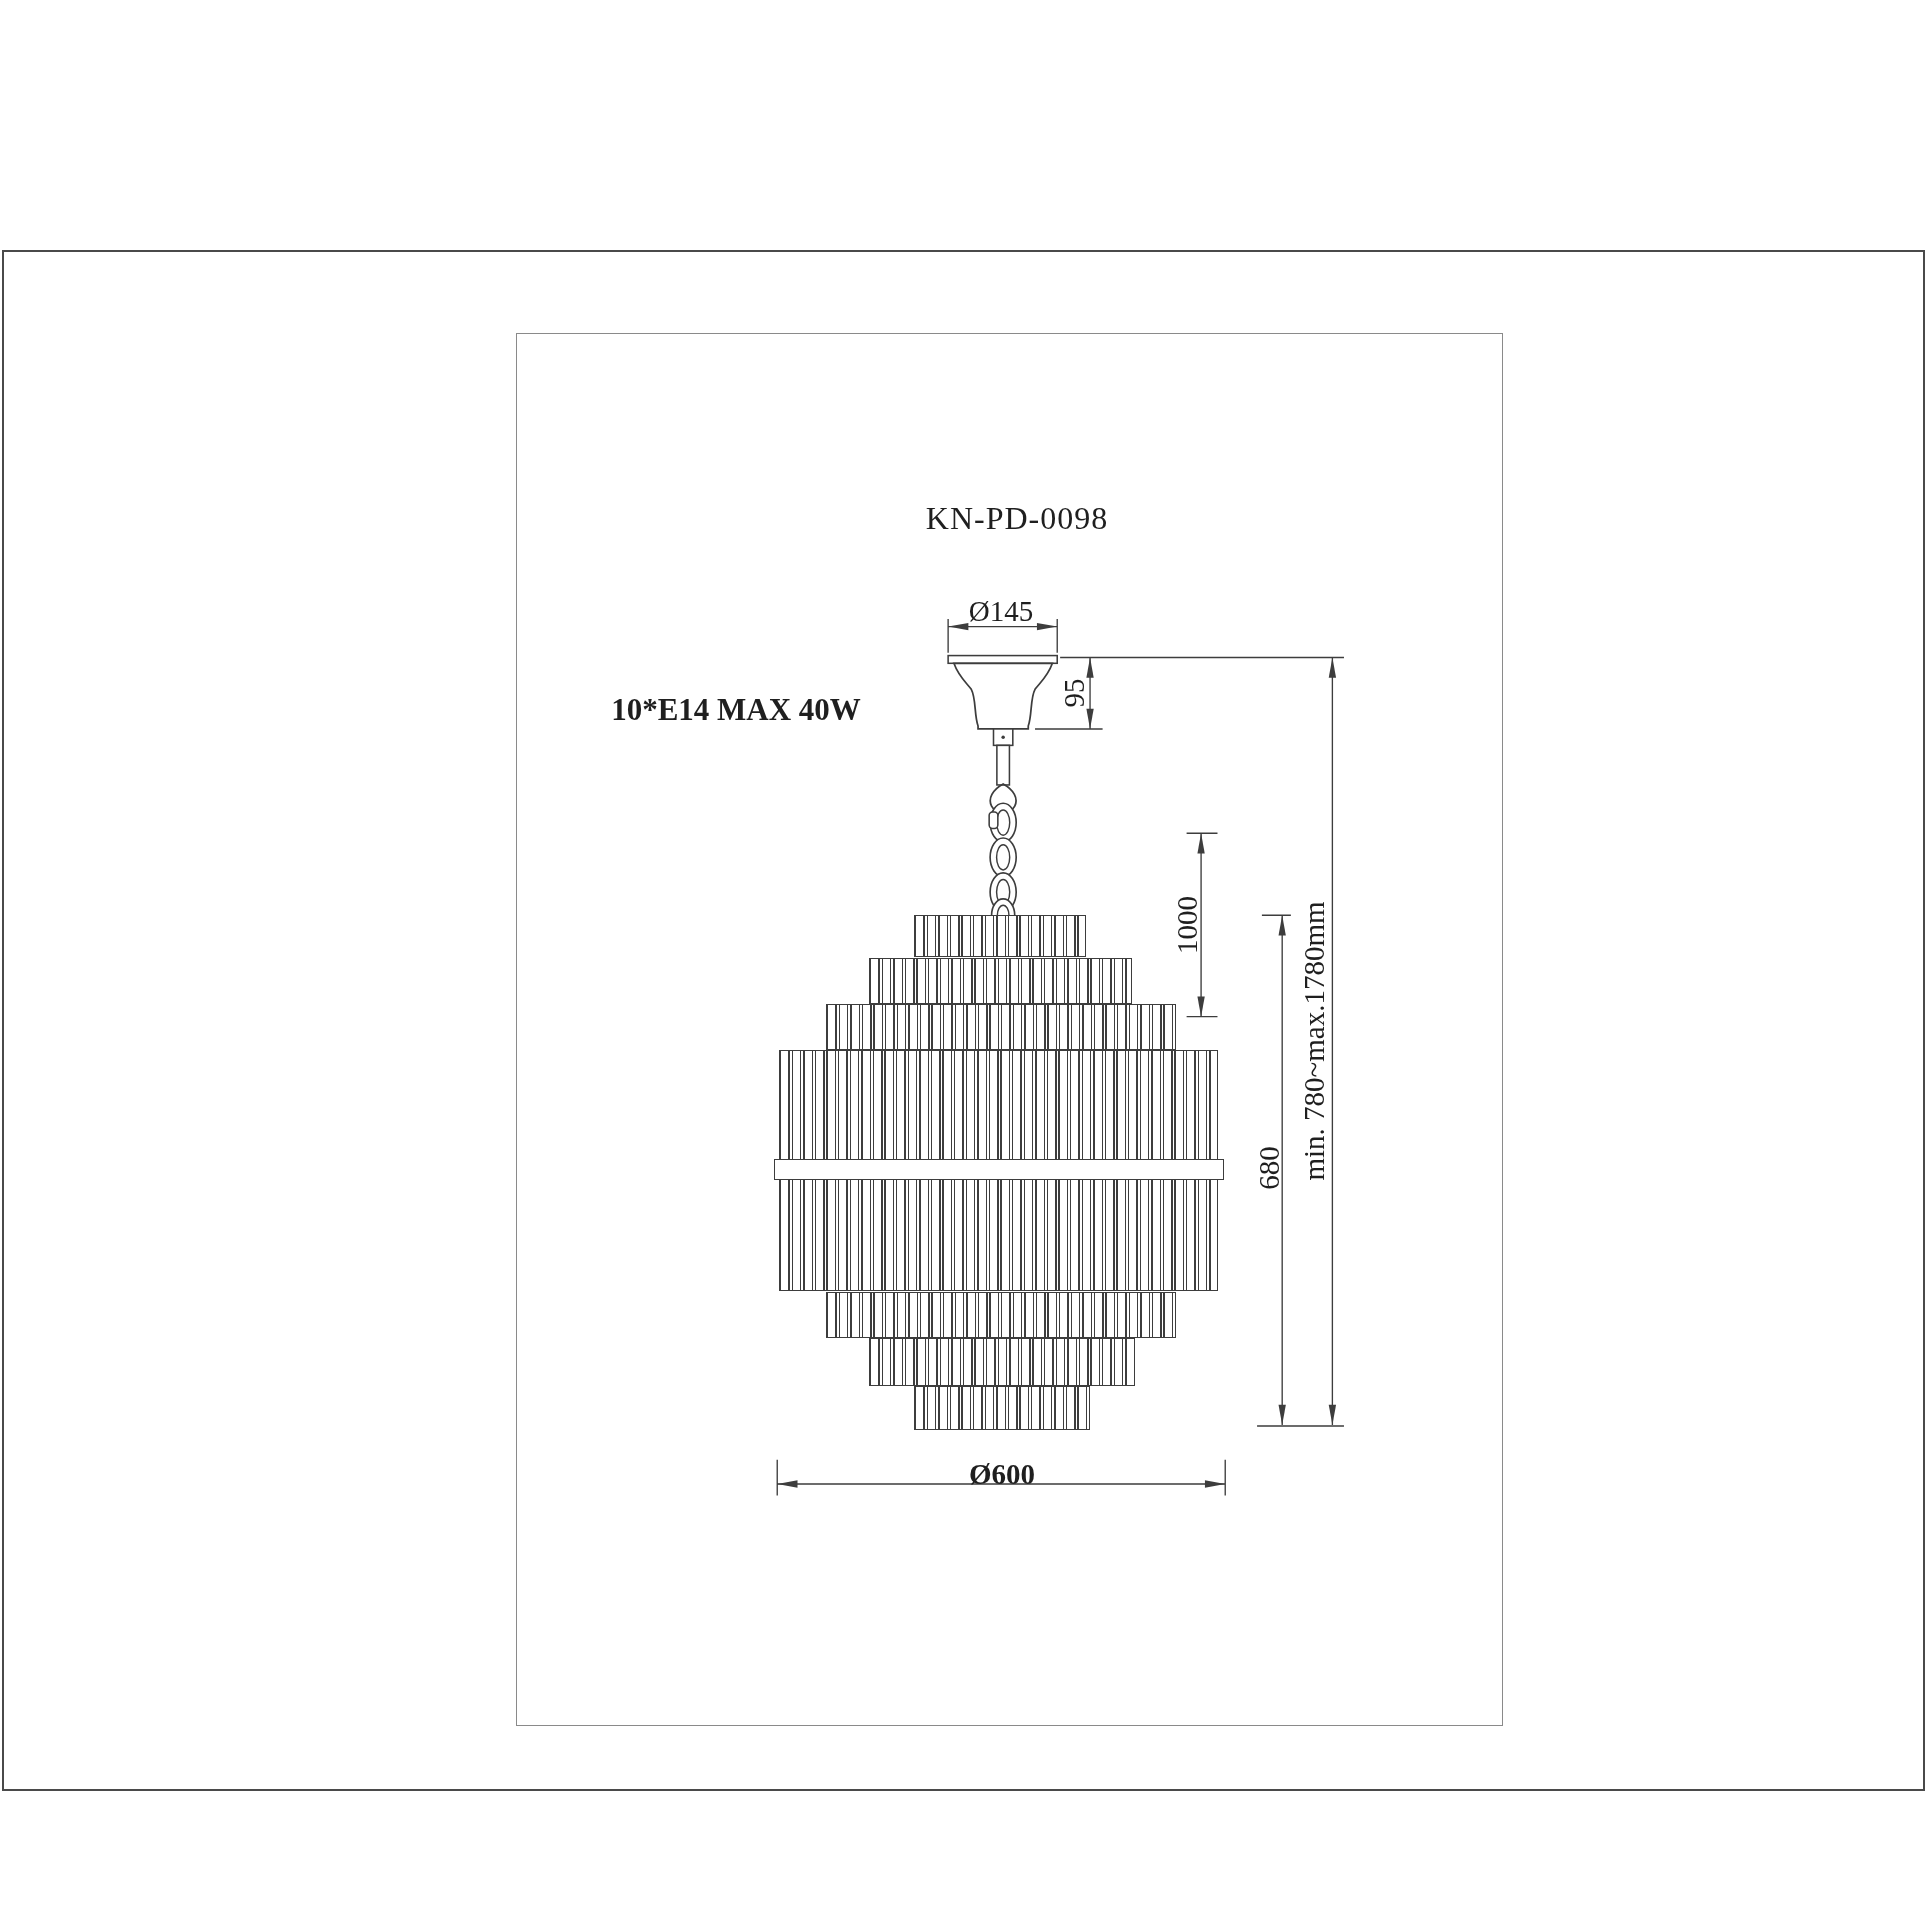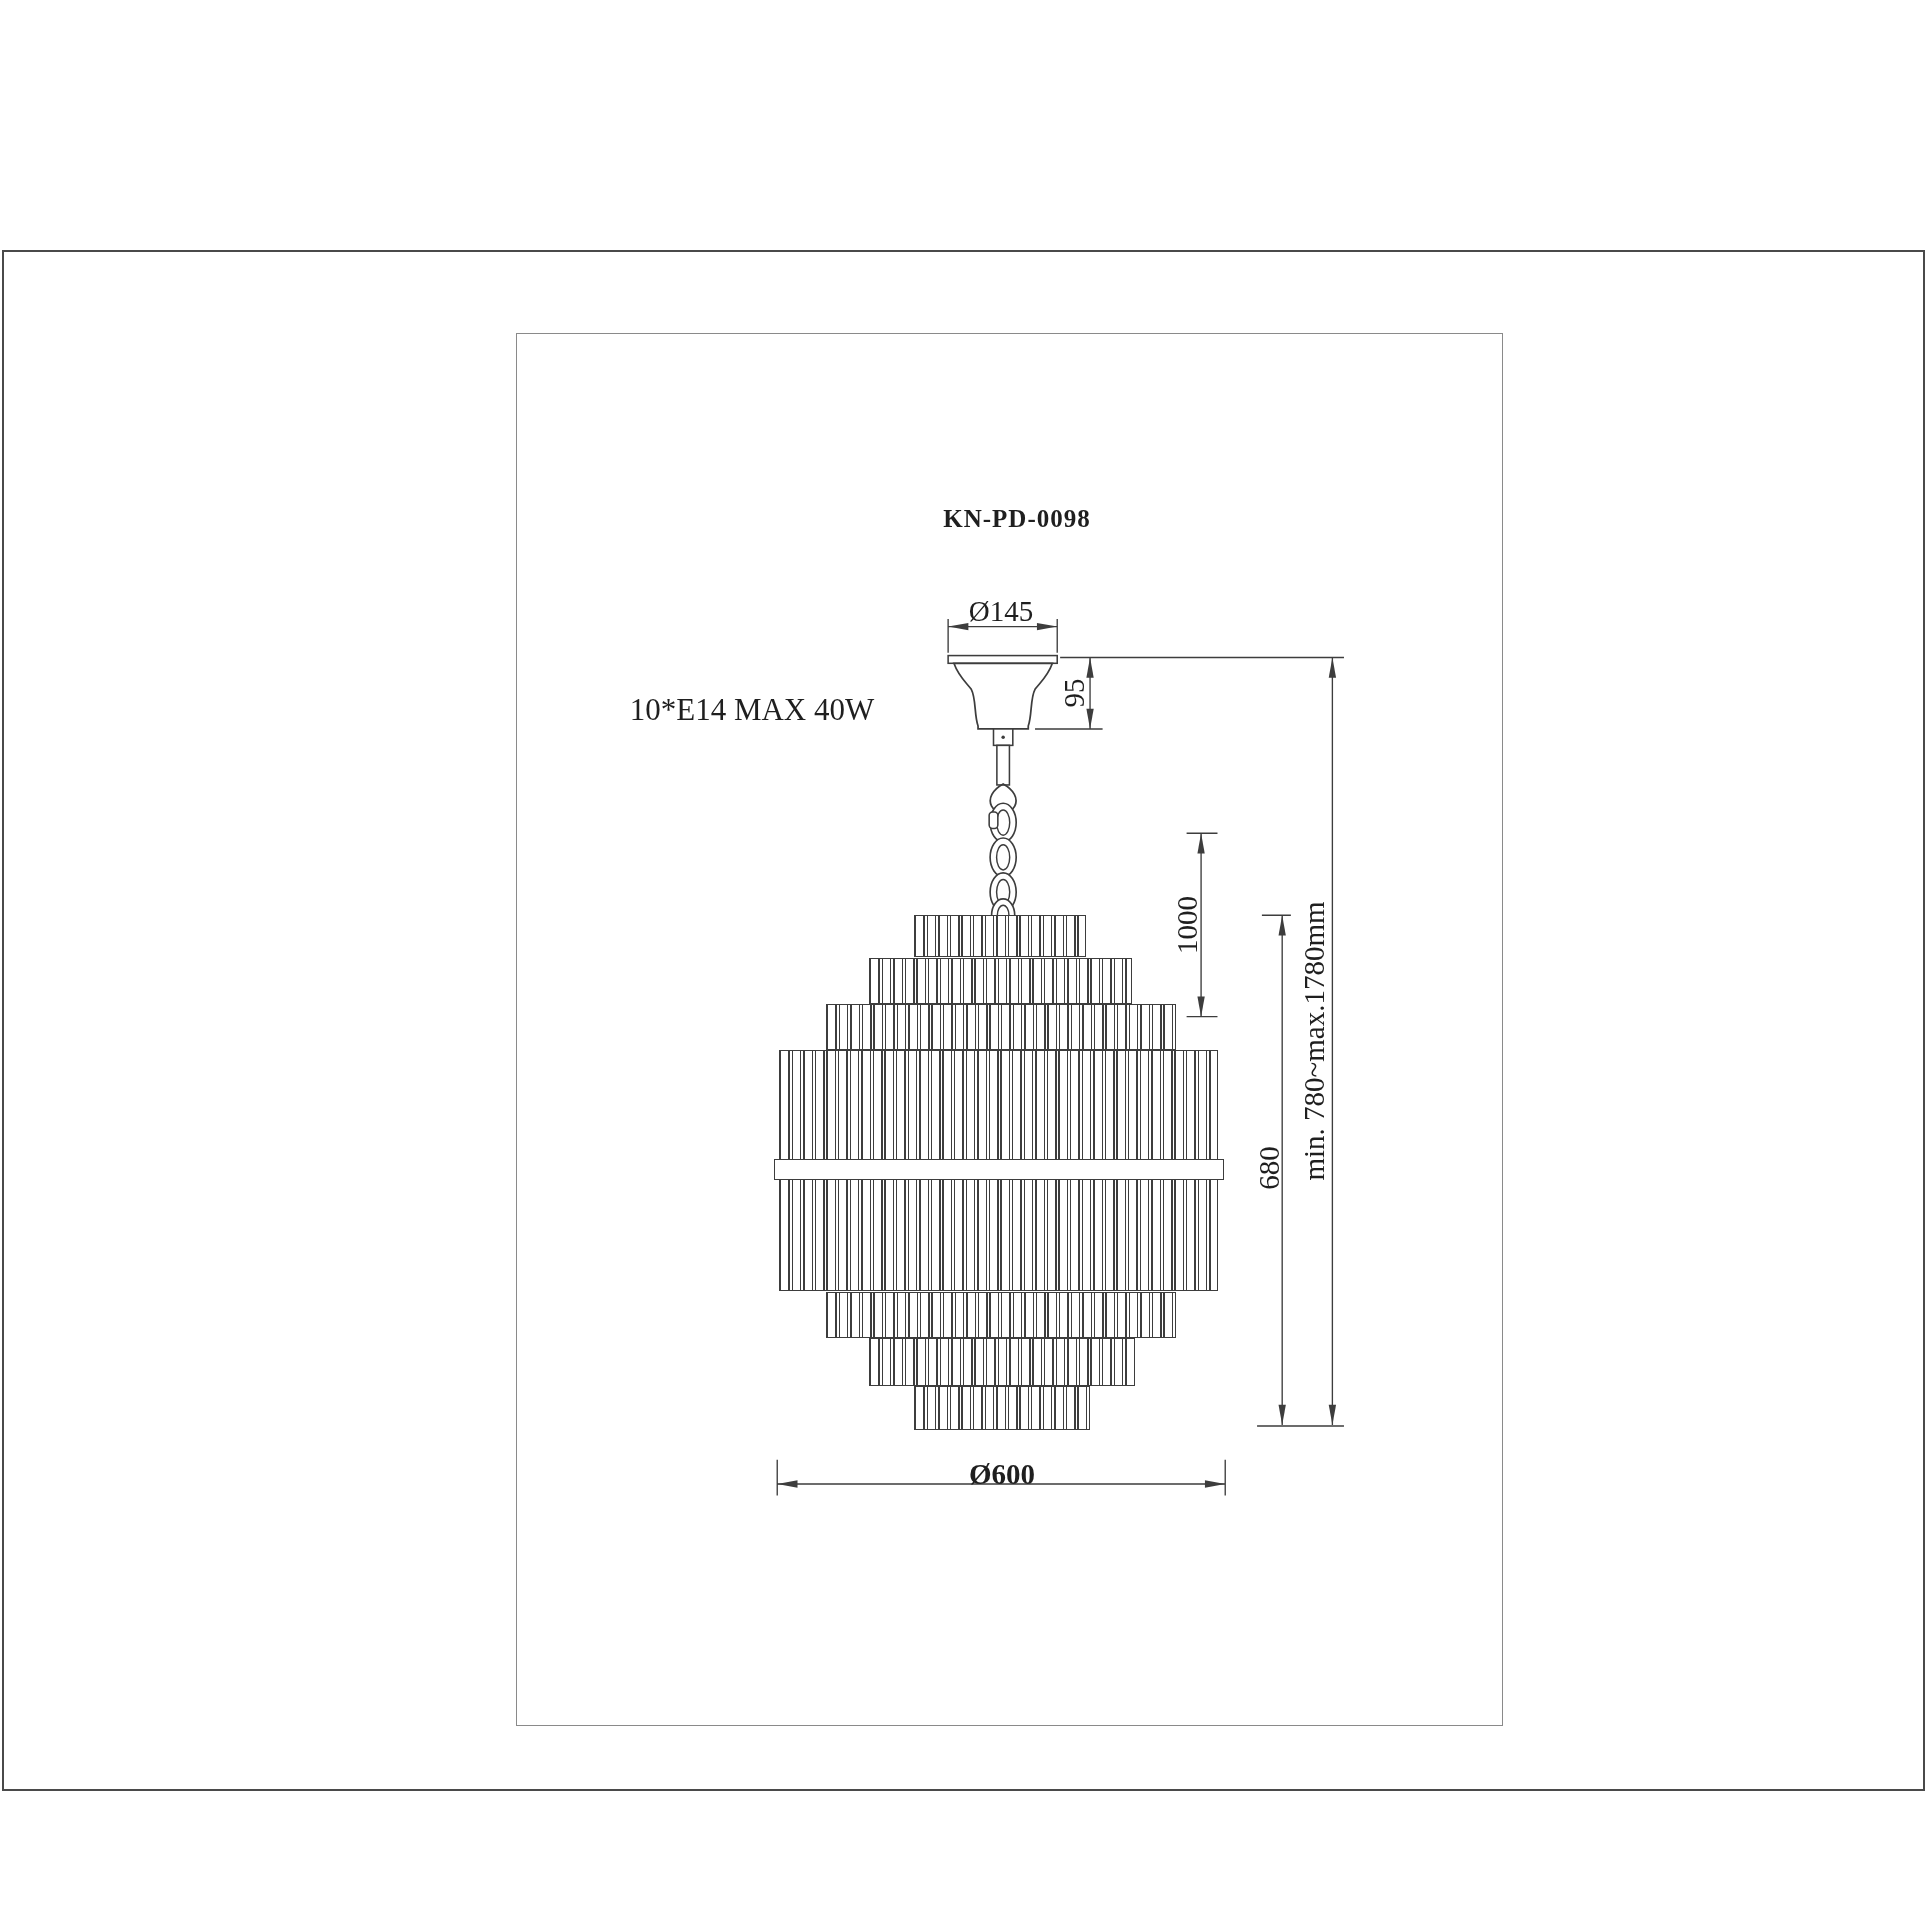--- a/index.html
+++ b/index.html
@@ -31,21 +31,21 @@
   .mid-bar{
     position:absolute;z-index:3;box-sizing:border-box;
     background:#ffffff;border:1.5px solid var(--ln);
   }
   .layer-front{z-index:4;}
   .label{
     position:absolute;z-index:5;white-space:nowrap;
     transform:translate(-50%,-50%);line-height:1;
   }
   .label.vert{transform:translate(-50%,-50%) rotate(-90deg);}
-  .title{font-size:25px;letter-spacing:1px;font-weight:bold;}
+  .title{font-size:32px;letter-spacing:1px;}
   .spec{font-size:31px;}
   .dim{font-size:29px;}
   .stroke{stroke:var(--ln);fill:none;}
   .fillpart{stroke:var(--ln);fill:#ffffff;}
   .arr{fill:var(--ln);stroke:none;}
 </style>
 </head>
 <body>
 
 <div class="sheet">
@@ -121,21 +121,21 @@
       <polygon class="arr" points="1380,1476 1376.2,1455 1383.8,1455"></polygon>
     </g>
     <g stroke-width="1.4">
       <path class="stroke" d="M805,1512 V1549 M1269,1512 V1549 M805,1537 H1269"></path>
       <polygon class="arr" points="805,1537 826,1533.2 826,1540.8"></polygon>
       <polygon class="arr" points="1269,1537 1248,1533.2 1248,1540.8"></polygon>
     </g>
   </svg>
 
   <div class="label title" style="left:1017px;top:518px;">KN-PD-0098</div>
-  <div class="label spec" style="left:752px;top:709px;">10*E14 MAX 40W</div>
+  <div class="label spec" style="left:736px;top:709px;font-weight:bold;">10*E14 MAX 40W</div>
   <div class="label dim" style="left:1001px;top:611px;">Ø145</div>
   <div class="label dim vert" style="left:1074px;top:693px;">95</div>
   <div class="label dim vert" style="left:1187px;top:925px;">1000</div>
   <div class="label dim vert" style="left:1269px;top:1168px;">680</div>
   <div class="label dim vert" style="left:1314px;top:1041px;">min. 780~max.1780mm</div>
   <div class="label dim" style="left:1002px;top:1474px;font-weight:bold;">Ø600</div>
 
 </div>
 
 

